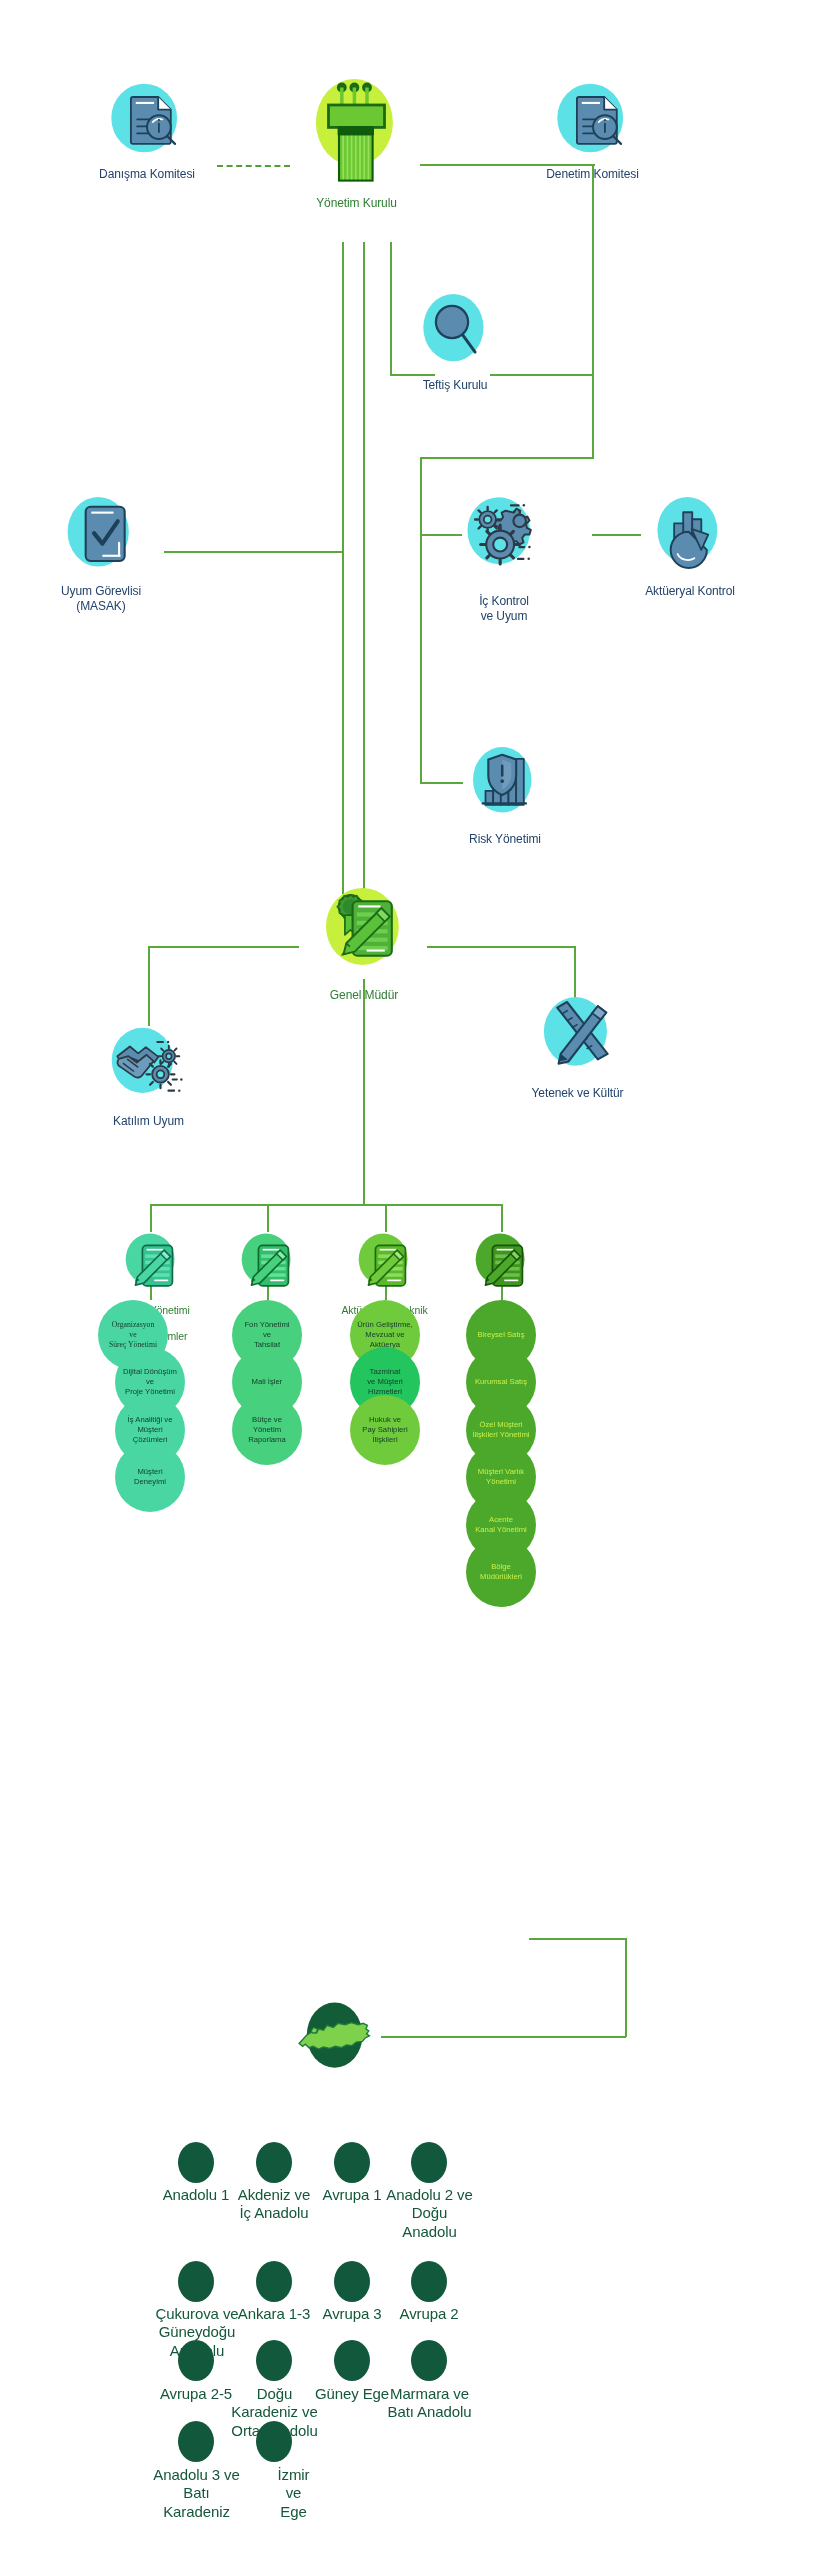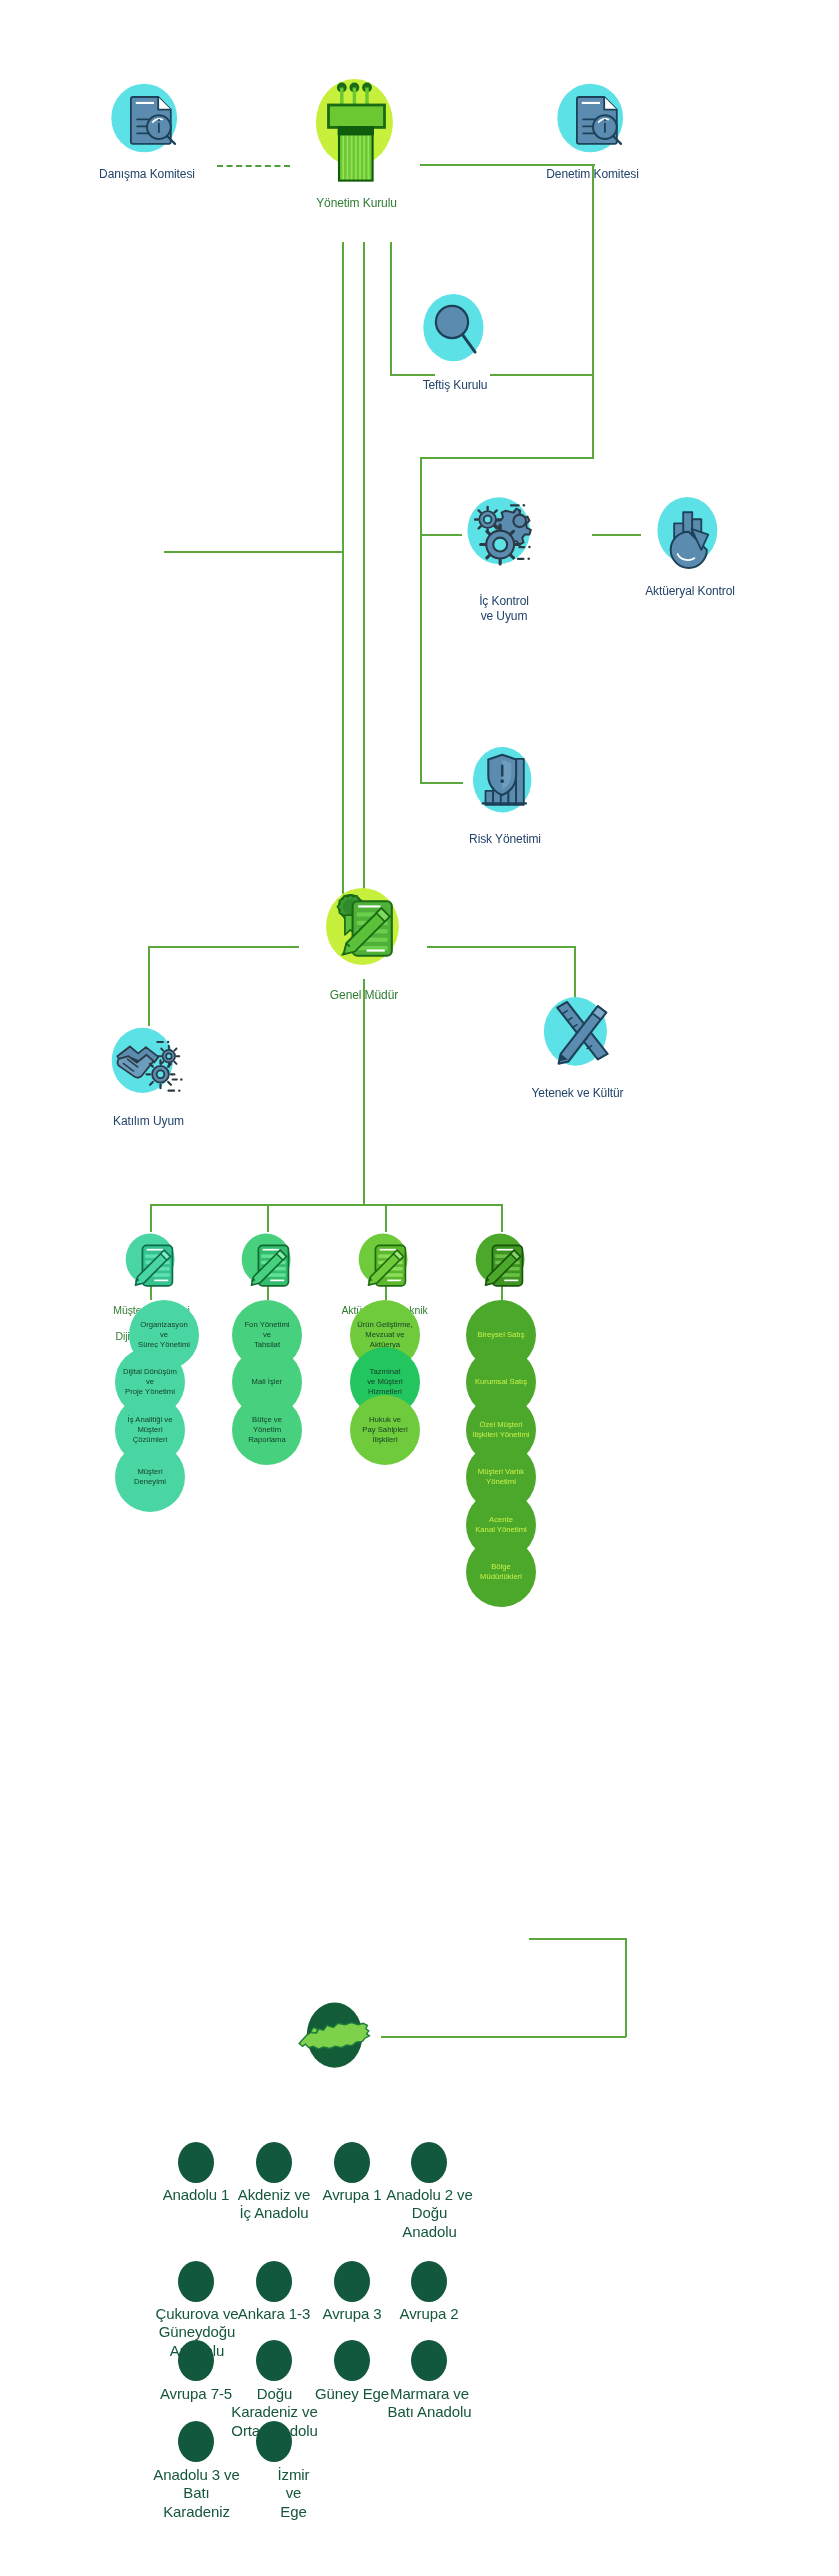--- a/index.html
+++ b/index.html
@@ -181,20 +181,34 @@
     <div class="blob">
       <svg width="77" height="84" viewBox="0 0 110 120">
         <ellipse cx="52" cy="58" rx="43" ry="48" fill="#5CE1E6"></ellipse>
         <circle cx="50" cy="50" r="23" fill="#5b8cb0" stroke="#1d4158" stroke-width="3.2"></circle>
         <path d="M65 68 l18 25" stroke="#1d4158" stroke-width="4.2" stroke-linecap="round"></path>
       </svg>
     </div>
     <div class="caption cap-navy">Teftiş Kurulu</div>
   </div>
 
+  <div class="node" style="left:38px;top:490px;width:126px;">
+    <div class="blob">
+      <svg width="84" height="87" viewBox="0 0 120 125">
+        <ellipse cx="56" cy="60" rx="44" ry="50" fill="#5CE1E6"></ellipse>
+        <rect x="38" y="24" width="56" height="78" rx="7" fill="#5b8cb0" stroke="#1d4158" stroke-width="3"></rect>
+        <rect x="46" y="31" width="32" height="3" fill="#ffffff"></rect>
+        <rect x="62" y="93" width="26" height="3" fill="#ffffff"></rect>
+        <path d="M86 76 v18" stroke="#ffffff" stroke-width="3" stroke-linecap="round"></path>
+        <path d="M50 62 l12 15 22 -32" stroke="#1d4158" stroke-width="6" fill="none" stroke-linecap="round" stroke-linejoin="round"></path>
+      </svg>
+    </div>
+    <div class="caption cap-navy">Uyum Görevlisi
+(MASAK)</div>
+  </div>
 
   <div class="node" style="left:448px;top:490px;width:112px;gap:6px;">
     <div class="blob">
       <svg width="94" height="91" viewBox="0 0 135 130">
         <ellipse cx="60" cy="58" rx="45" ry="48" fill="#5CE1E6"></ellipse>
         <g stroke="#2b3a47" stroke-width="3" fill="#5b8cb0" stroke-linejoin="round">
           <path d="M88 32 l4 -6 6 3 -1 7 5 4 7 -2 3 6 -5 5 1 6 6 3 -2 7 -7 0 -4 5 2 7 -6 3 -5 -5 -6 1 -3 6 -7 -2 0 -7 -5 -4 -7 2 -3 -6 5 -5 -1 -6 -6 -3 2 -7 7 0 4 -5 -2 -7 6 -3 z" transform="translate(-8,-2) scale(0.95) translate(6,4)"></path>
           <circle cx="90" cy="44" r="9" fill="#5b8cb0"></circle>
         </g>
         <g stroke="#2b3a47" stroke-width="2.6" fill="#5b8cb0" stroke-linejoin="round">
@@ -425,21 +439,21 @@
           </g>
         <rect x="52" y="71" width="20" height="2.4" fill="#ffffff"></rect>
         <path d="M66 29 l9 9 -38 38 -12 3 3 -12 z" fill="#4CA82A" stroke="#16550a" stroke-width="2.4" stroke-linejoin="round"></path>
         <path d="M66 29 l9 9 -5 5 -9 -9 z" fill="#86D066" stroke="#16550a" stroke-width="2"></path>
         <path d="M27 68 l4 4 -7 2 z" fill="#16550a"></path>
       </svg>
     </div>
     <div class="caption cap-dept">Satış</div>
   </div>
 
-  <div class="oval oval-sm t-dark" style="left:129px;top:1300px;width:70px;height:70px;background:#49D6A2;">Organizasyon
+  <div class="oval oval-sm t-dark" style="left:98px;top:1300px;width:70px;height:70px;background:#49D6A2;font-family:Liberation Serif, serif;">Organizasyon
 ve
 Süreç Yönetimi</div>
   <div class="oval oval-sm t-dark" style="left:115px;top:1347px;width:70px;height:70px;background:#49D6A2;">Dijital Dönüşüm
 ve
 Proje Yönetimi</div>
   <div class="oval oval-sm t-dark" style="left:115px;top:1395px;width:70px;height:70px;background:#49D6A2;">İş Analitiği ve
 Müşteri
 Çözümleri</div>
   <div class="oval oval-sm t-dark" style="left:115px;top:1442px;width:70px;height:70px;background:#49D6A2;">Müşteri
 Deneyimi</div>
@@ -520,21 +534,21 @@
     <div class="caption cap-region" style="margin-top:0;">Avrupa 3</div>
   </div>
 
   <div class="rdot" style="left:411px;top:2261px;width:36px;height:41px;"></div>
   <div class="node" style="left:390px;top:2305px;width:78px;">
     <div class="caption cap-region" style="margin-top:0;">Avrupa 2</div>
   </div>
 
   <div class="rdot" style="left:178px;top:2340px;width:36px;height:41px;"></div>
   <div class="node" style="left:157px;top:2385px;width:78px;">
-    <div class="caption cap-region" style="margin-top:0;">Avrupa 7-5</div>
+    <div class="caption cap-region" style="margin-top:0;">Avrupa 2-5</div>
   </div>
 
   <div class="rdot" style="left:256px;top:2340px;width:36px;height:41px;"></div>
   <div class="node" style="left:227px;top:2385px;width:95px;">
     <div class="caption cap-region" style="margin-top:0;">Doğu Karadeniz ve
 Orta Anadolu</div>
   </div>
 
   <div class="rdot" style="left:334px;top:2340px;width:36px;height:41px;"></div>
   <div class="node" style="left:313px;top:2385px;width:78px;">

